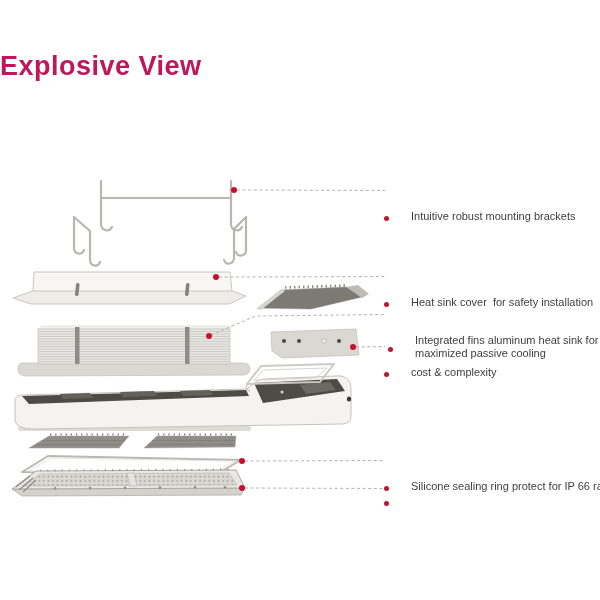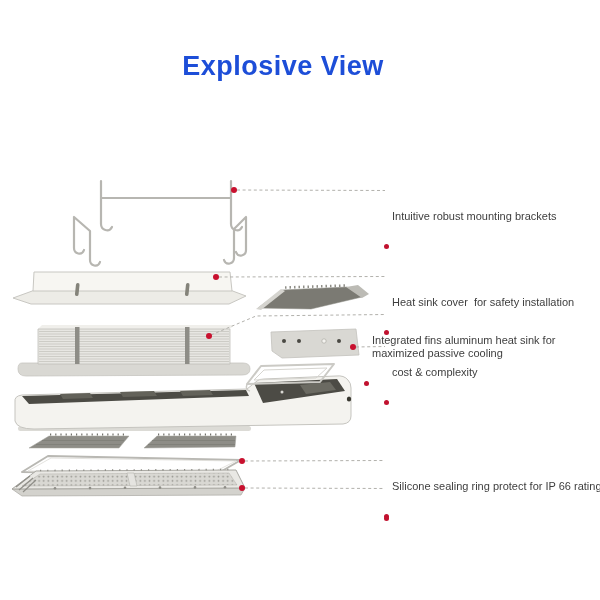--- a/index.html
+++ b/index.html
@@ -1,21 +1,21 @@
 <!DOCTYPE html>
 <html><head>
 <meta charset="utf-8">
 <style>
   html,body{margin:0;padding:0;}
   body{width:600px;height:600px;background:#ffffff;position:relative;overflow:hidden;
        font-family:"Liberation Sans",sans-serif;}
   .stage{position:absolute;inset:0;width:600px;height:600px;}
-  .title{position:absolute;top:51px;left:0;width:566px;text-align:center;
-         font-size:27px;font-weight:bold;color:#1d4ed8;letter-spacing:.5px;}
-  .callout{position:absolute;display:flex;align-items:flex-end;gap:3px;}
+  .title{position:absolute;top:51px;left:0;width:566px;
+         font-size:27px;font-weight:bold;color:#be185d;letter-spacing:.5px;}
+  .callout{position:absolute;display:flex;align-items:center;gap:22px;}
   .bullet{width:5px;height:5px;border-radius:50%;background:#c1122f;margin-top:4px;flex:0 0 auto;}
   .callout .txt{font-size:11px;line-height:13px;color:#3e3e3e;white-space:pre;}
   svg{display:block;}
 </style>
 </head>
 <body>
 
 <svg class="stage" viewBox="0 0 600 600">
   <defs>
     <pattern id="lensdots" width="4.6" height="4.2" patternUnits="userSpaceOnUse">
@@ -140,21 +140,21 @@
   </div>
 </div>
 
 <div class="callout" style="left:384px;top:270px;">
   <span class="bullet"></span>
   <div class="txt">
     <div>Heat sink cover  for safety installation</div><div></div>
   </div>
 </div>
 
-<div class="callout" style="left:364px;top:308px;">
+<div class="callout" style="left:388px;top:308px;">
   <span class="bullet"></span>
   <div class="txt">
     <div>Integrated fins aluminum heat sink for</div><div>maximized passive cooling</div>
   </div>
 </div>
 
 <div class="callout" style="left:384px;top:340px;">
   <span class="bullet"></span>
   <div class="txt">
     <div>cost &amp; complexity</div>

